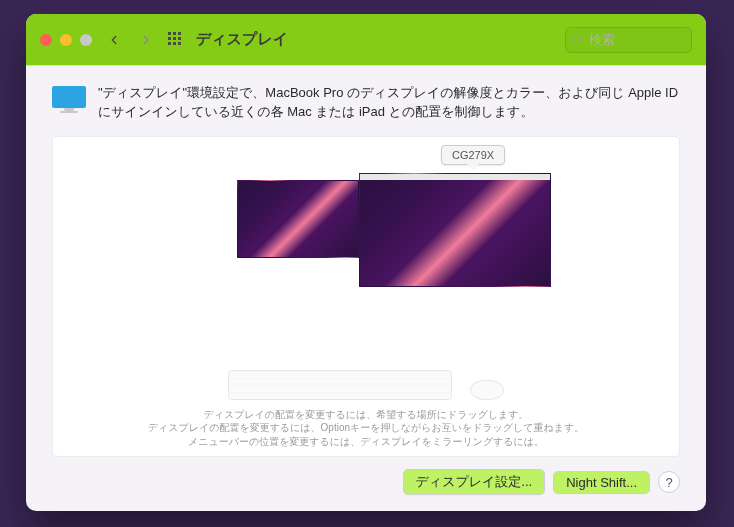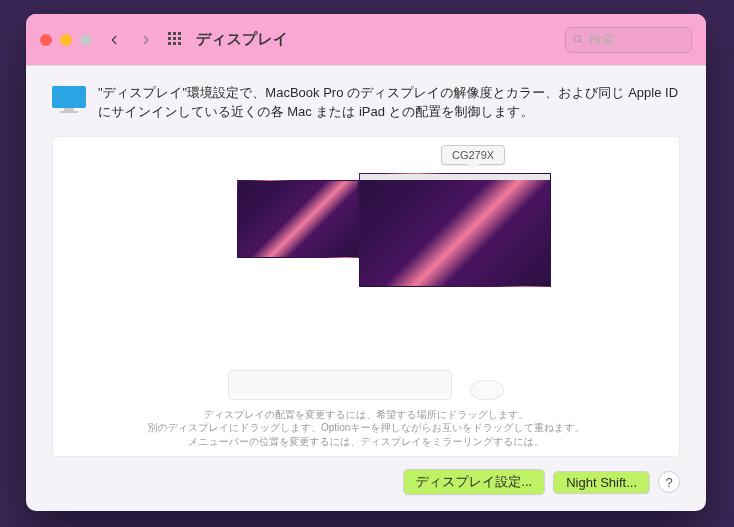--- a/index.html
+++ b/index.html
@@ -19,21 +19,21 @@
     background: #f5f3f7;
     border-radius: 10px;
     box-shadow: 0 20px 40px rgba(0,0,0,0.4);
     overflow: hidden;
     display: flex;
     flex-direction: column;
   }
   
   .toolbar {
     height: 52px;
-    background: #f9a8d4;
+    background: #84cc16;
     border-bottom: 1px solid #ddd;
     display: flex;
     align-items: center;
     padding: 0 14px;
     gap: 2px;
   }
   .traffic { display: flex; gap: 8px; }
   .dot { width: 12px; height: 12px; border-radius: 50%; }
   .dot.red    { background: #ff5f57; }
   .dot.yellow { background: #febc2e; }
@@ -252,21 +252,21 @@
           <div class="wallpaper"></div>
         </div>
 
         <div class="kb-mouse">
           <div class="keyboard"></div>
           <div class="mouse"></div>
         </div>
 
         <div class="hints">
           <div>ディスプレイの配置を変更するには、希望する場所にドラッグします。</div>
-          <div>別のディスプレイにドラッグします、Optionキーを押しながらお互いをドラッグして重ねます。</div>
+          <div>ディスプレイの配置を変更するには、Optionキーを押しながらお互いをドラッグして重ねます。</div>
           <div>メニューバーの位置を変更するには、ディスプレイをミラーリングするには。</div>
         </div>
       </div>
     </div>
 
     <div class="footer">
       <div class="btn">ディスプレイ設定...</div>
       <div class="btn">Night Shift...</div>
       <div class="help">?</div>
     </div>

